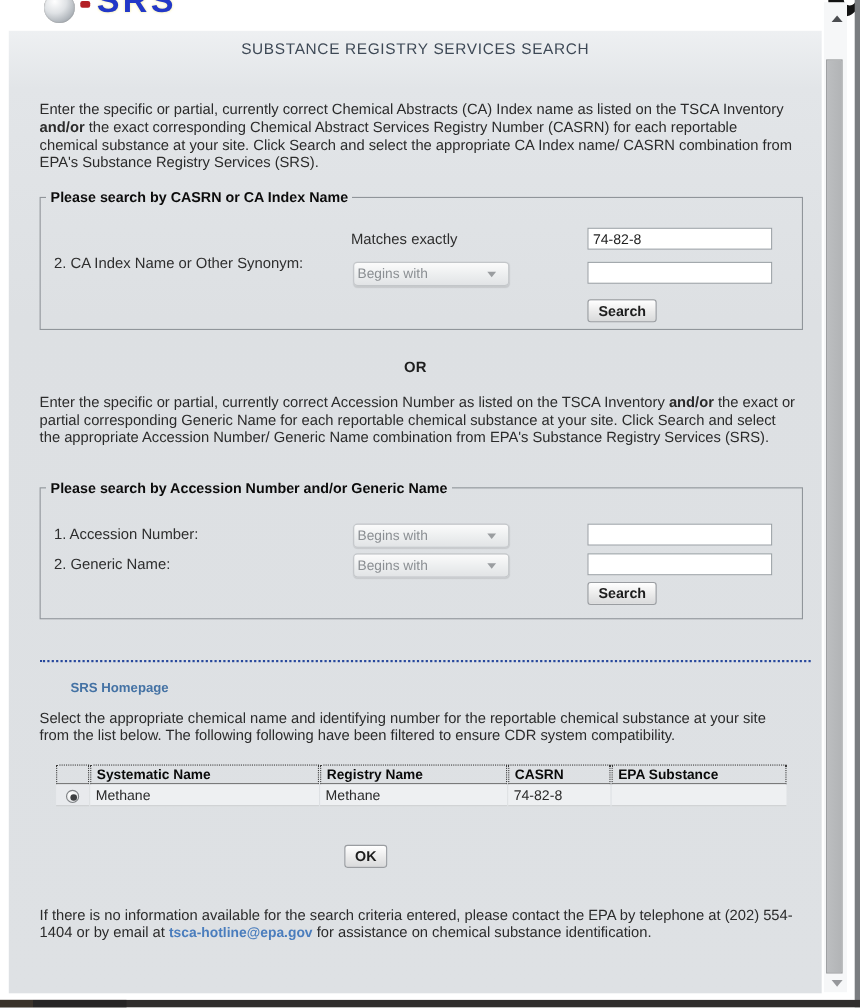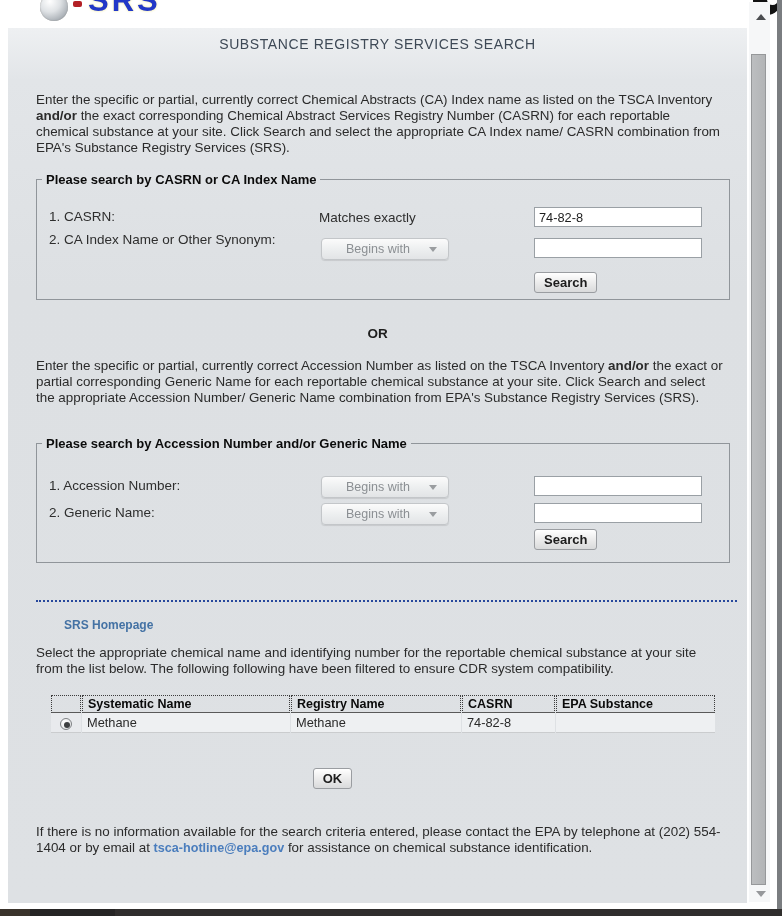--- a/index.html
+++ b/index.html
@@ -57,25 +57,25 @@
   }
   .fs1 { top:172px; height:128px; }
   .fs2 { top:436px; height:127px; }
   fieldset.search-box legend {
     margin-left:5px; padding:0 4px; font-size:13px; font-weight:bold; color:#0b0b0b;
   }
   .f-label { position:absolute; left:12px; width:228px; font-size:13.5px; color:#2e2e2e; line-height:16px; }
   .f-match { position:absolute; left:282px; font-size:13.5px; color:#2e2e2e; }
 
   .dropdown {
-    position:absolute; left:284px; width:128px; height:22px;
+    position:absolute; left:284px; width:142px; height:22px;
     background:linear-gradient(180deg,#fbfbfb 0%,#eceeef 55%,#e2e4e6 100%);
     border:1px solid #c3c6c9; border-radius:4px;
     box-shadow:0 1px 1px rgba(0,0,0,0.10);
-    font-size:12.5px; color:#8b8f93; line-height:20px; padding-left:24px;
+    font-size:12.5px; color:#8b8f93; line-height:20px; padding-left:3px;
     cursor:default;
   }
   .dd-arrow {
     position:absolute; right:11px; top:8px; width:0; height:0;
     border-left:4px solid transparent; border-right:4px solid transparent;
     border-top:5px solid #9a9da0;
   }
 
   .txt-input {
     position:absolute; left:497px; width:168px; height:20px;
@@ -163,21 +163,20 @@
   <div class="tr-circle"></div>
   <div class="tr-circle-notch"></div>
 </div>
 
 <div class="abs page-title">SUBSTANCE REGISTRY SERVICES SEARCH</div>
 
 <div class="abs para p1"><span>Enter the specific or partial, currently correct Chemical Abstracts (CA) Index name as listed on the TSCA Inventory </span><b>and/or</b><span> the exact corresponding Chemical Abstract Services Registry Number (CASRN) for each reportable chemical substance at your site. Click Search and select the appropriate CA Index name/ CASRN combination from EPA's Substance Registry Services (SRS).</span></div>
 
 <fieldset class="search-box fs1">
   <legend>Please search by CASRN or CA Index Name</legend>
-  <div class="f-label" style="top:22px;">1. CASRN:</div>
   <div class="f-match" style="top:23px;">Matches exactly</div>
   <input class="txt-input" style="top: 20px;" type="text" value="74-82-8">
   <div class="f-label" style="top:45px;">2. CA Index Name or Other Synonym:</div>
   <div class="dropdown" style="top:51px;">
     <span>Begins with</span>
     <span class="dd-arrow"></span>
   </div>
   <input class="txt-input" style="top: 51px;" type="text" value="">
   <button class="btn search-btn" style="top:85px;">Search</button>
 </fieldset>

